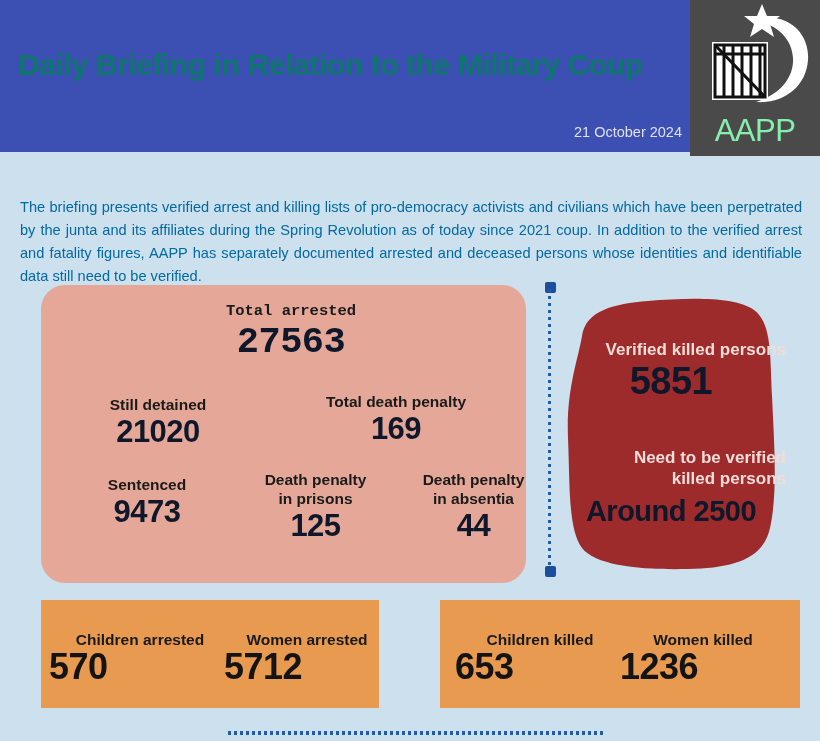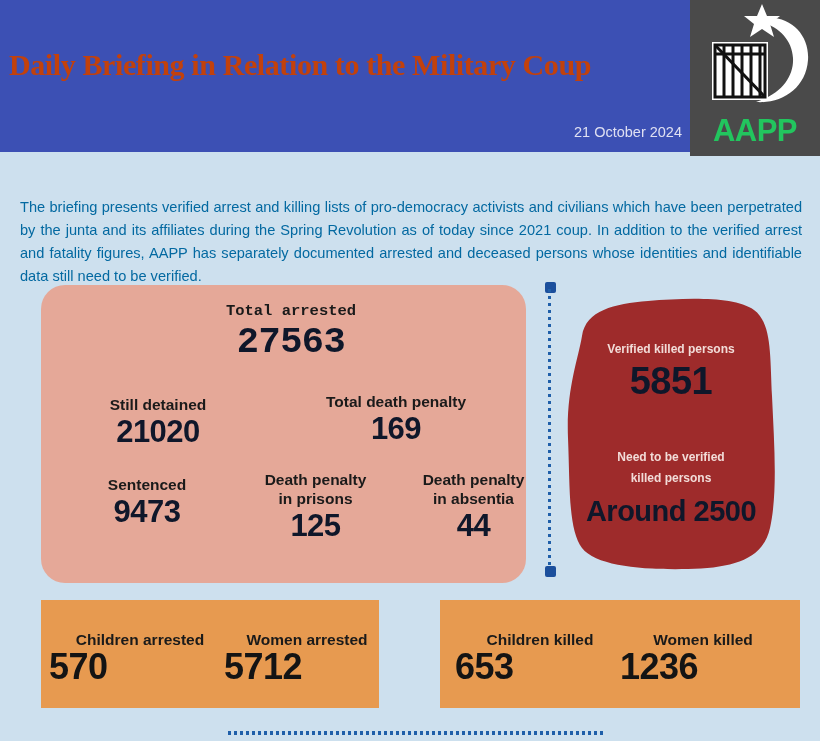--- a/index.html
+++ b/index.html
@@ -22,28 +22,27 @@
   }
   .header-band {
     position: absolute;
     top: 0; left: 0;
     width: 820px;
     height: 152px;
     background: #3c50b4;
   }
   .header-title {
     position: absolute;
-    left: 9px;
+    left: 18px;
     top: 48px;
     font-size: 30px;
     font-weight: bold;
-    color: #c2410c;
+    color: #0f766e;
     letter-spacing: -0.4px;
     white-space: nowrap;
-    font-family: Liberation Serif, serif;
   }
   .header-date {
     position: absolute;
     right: 138px;
     top: 124px;
     font-size: 14.5px;
     color: #dfe0f2;
     white-space: nowrap;
   }
 
@@ -63,22 +62,22 @@
     width: 130px;
     height: 108px;
   }
   .logo-text {
     position: absolute;
     left: 0;
     bottom: 7px;
     width: 130px;
     text-align: center;
     font-size: 31px;
-    font-weight: bold;
-    color: #22c55e;
+    font-weight: normal;
+    color: #86efac;
     letter-spacing: -0.5px;
   }
 
   
   .intro {
     position: absolute;
     left: 20px;
     top: 196px;
     width: 782px;
     font-size: 14.6px;
@@ -135,22 +134,22 @@
   .killed-blob svg { display: block; }
   .blob-content {
     position: absolute;
     left: 0; top: 0;
     width: 230px;
     height: 275px;
   }
   .blob-label {
     position: absolute;
     width: 230px;
-    text-align: center;
-    font-size: 12px;
+    text-align: right;
+    font-size: 17px;
     font-weight: bold;
     color: #f2dcd8;
     line-height: 21px;
   }
   .blob-value {
     position: absolute;
     width: 230px;
     text-align: center;
     font-weight: bold;
     color: #0f172a;

